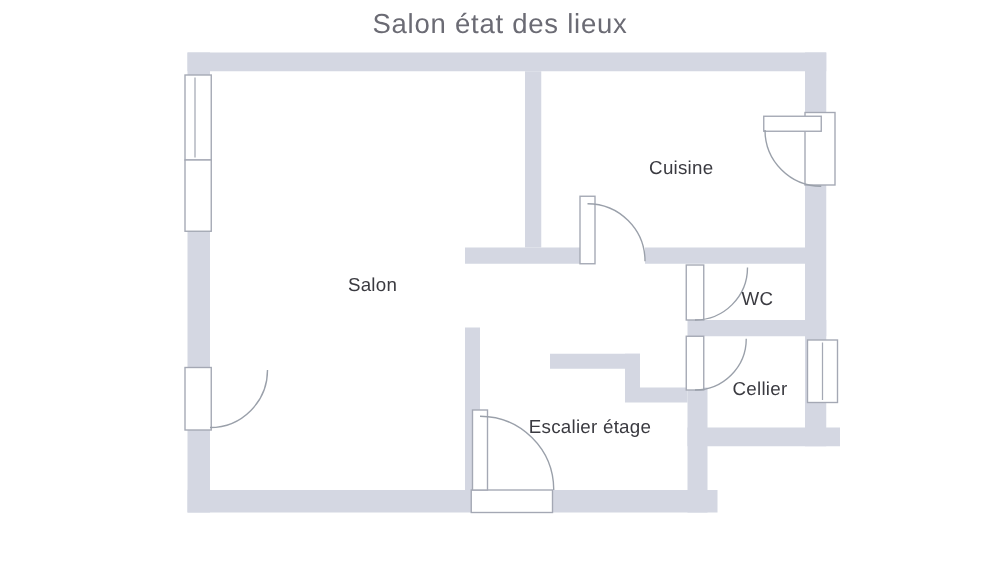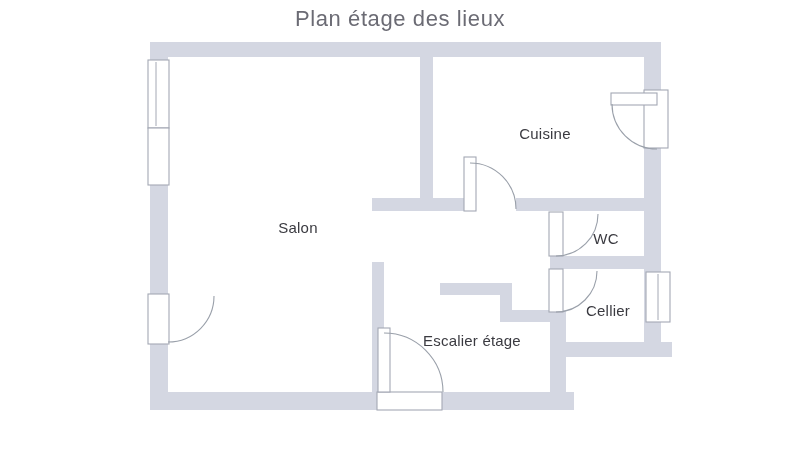--- a/index.html
+++ b/index.html
@@ -21,21 +21,21 @@
   .lbl{
     fill:var(--label-text,#3a3a40);
     font-family:"Liberation Sans",sans-serif;
     font-size:15px;font-weight:500;
     text-anchor:middle;letter-spacing:.2px;
   }
 </style>
 </head>
 <body>
 
-<div class="title">Plan étage des lieux</div>
+<div class="title">Salon état des lieux</div>
 
 <svg class="plan-svg" width="800" height="450" viewBox="0 0 800 450">
 
   <g>
     <rect class="wall" x="150" y="42" width="511" height="15"></rect>
     <rect class="wall" x="150" y="42" width="18" height="368"></rect>
     <rect class="wall" x="150" y="392" width="424" height="18"></rect>
     <rect class="wall" x="644" y="42" width="17" height="315"></rect>
     <rect class="wall" x="420" y="57" width="13" height="141"></rect>
     <rect class="wall" x="372" y="198" width="92" height="13"></rect>

